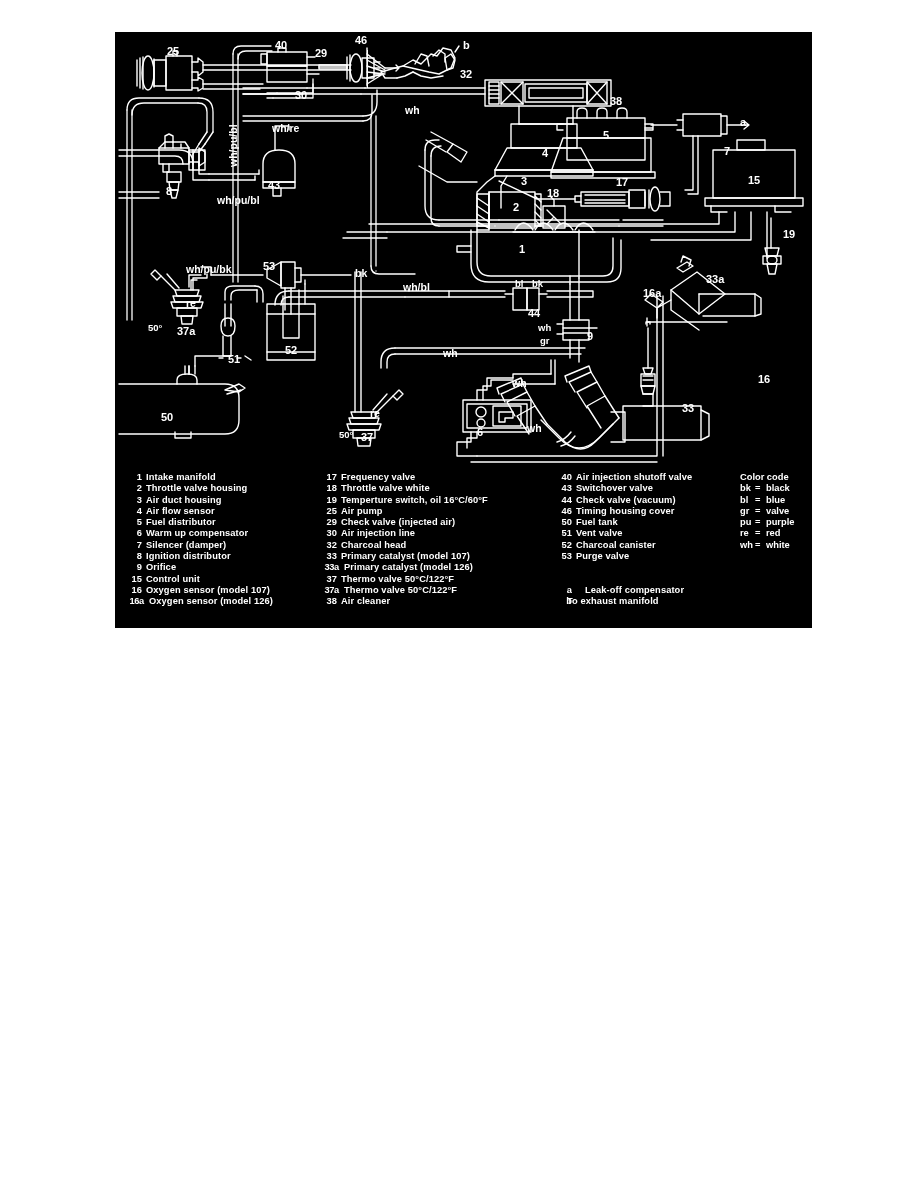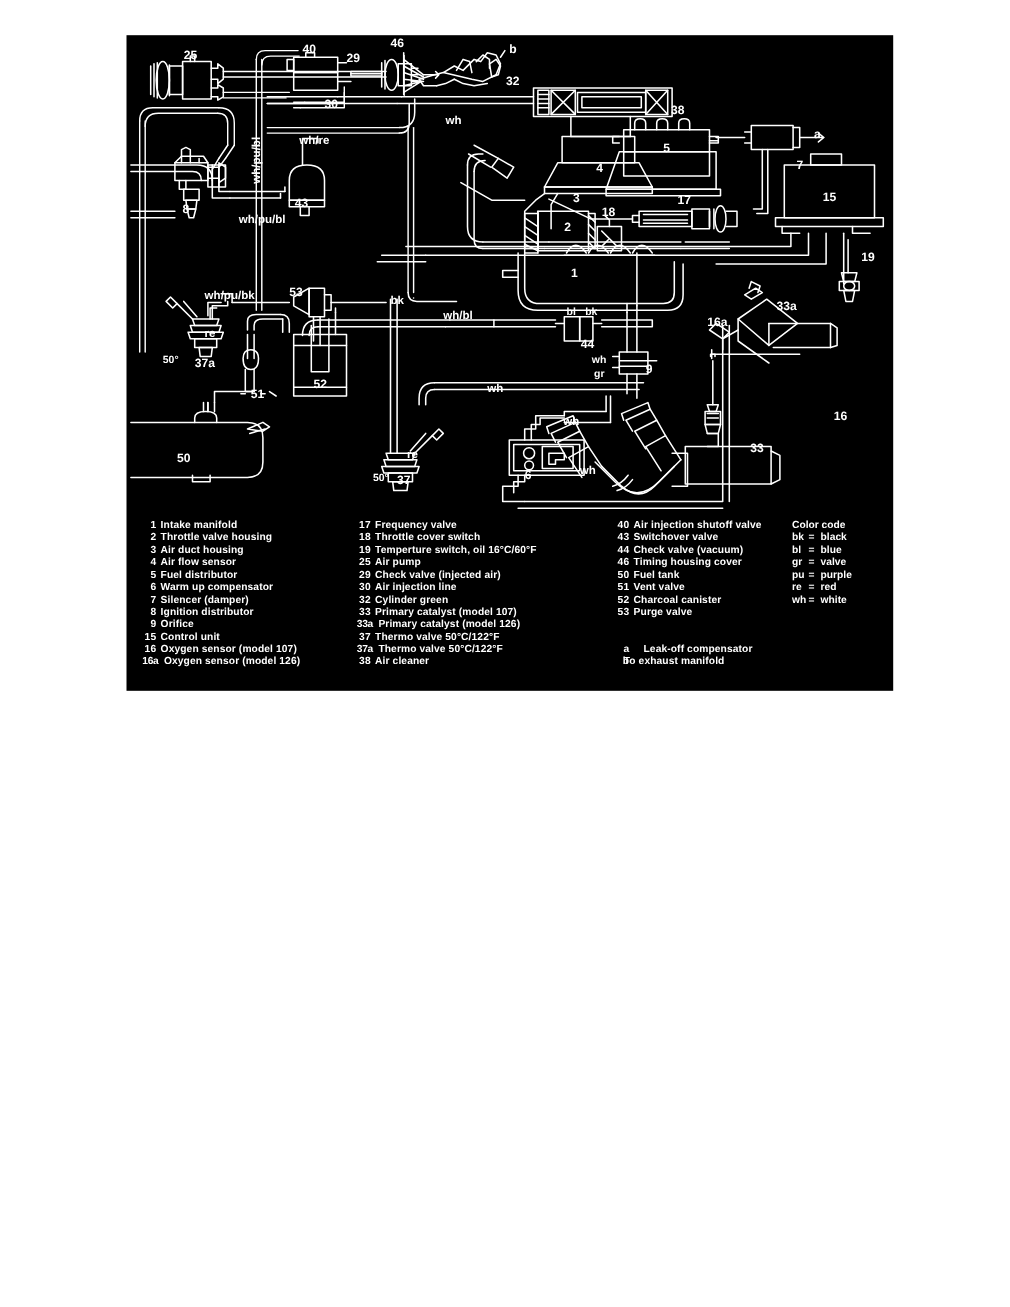--- a/index.html
+++ b/index.html
@@ -16,21 +16,21 @@
 
   
   #legend{
     position:absolute;left:0;top:440px;width:697px;height:156px;
     color:#fff;
   }
   .legend-col{position:absolute;top:0;}
   .legend-col.c1{left:10px;width:190px;}
   .legend-col.c2{left:205px;width:215px;}
   .legend-col.c3{left:440px;width:185px;}
-  .legend-col.c4{left:605px;width:72px;}
+  .legend-col.c4{left:625px;width:72px;}
 
   .lrow{
     position:relative;height:11.3px;line-height:11.3px;
     font-size:9.3px;font-weight:bold;white-space:nowrap;
     letter-spacing:.1px;
   }
   .lrow .num{
     position:absolute;left:0;top:0;width:17px;text-align:right;
   }
   .lrow .num.wide{width:19px;letter-spacing:-.3px;}
@@ -503,41 +503,41 @@
           </div>
       </div>
 
       <div class="legend-col c2">
         <div class="lrow">
             <span class="num">17</span>
             <span class="txt">Frequency valve</span>
           </div>
         <div class="lrow">
             <span class="num">18</span>
-            <span class="txt">Throttle cover switch</span>
+            <span class="txt">Throttle valve white</span>
           </div>
         <div class="lrow">
             <span class="num">19</span>
             <span class="txt">Temperture switch, oil 16°C/60°F</span>
           </div>
         <div class="lrow">
             <span class="num">25</span>
             <span class="txt">Air pump</span>
           </div>
         <div class="lrow">
             <span class="num">29</span>
             <span class="txt">Check valve (injected air)</span>
           </div>
         <div class="lrow">
             <span class="num">30</span>
             <span class="txt">Air injection line</span>
           </div>
         <div class="lrow">
             <span class="num">32</span>
-            <span class="txt">Cylinder green</span>
+            <span class="txt">Charcoal head</span>
           </div>
         <div class="lrow">
             <span class="num">33</span>
             <span class="txt">Primary catalyst (model 107)</span>
           </div>
         <div class="lrow">
             <span class="num wide">33a</span>
             <span class="txt tight">Primary catalyst (model 126)</span>
           </div>
         <div class="lrow">

